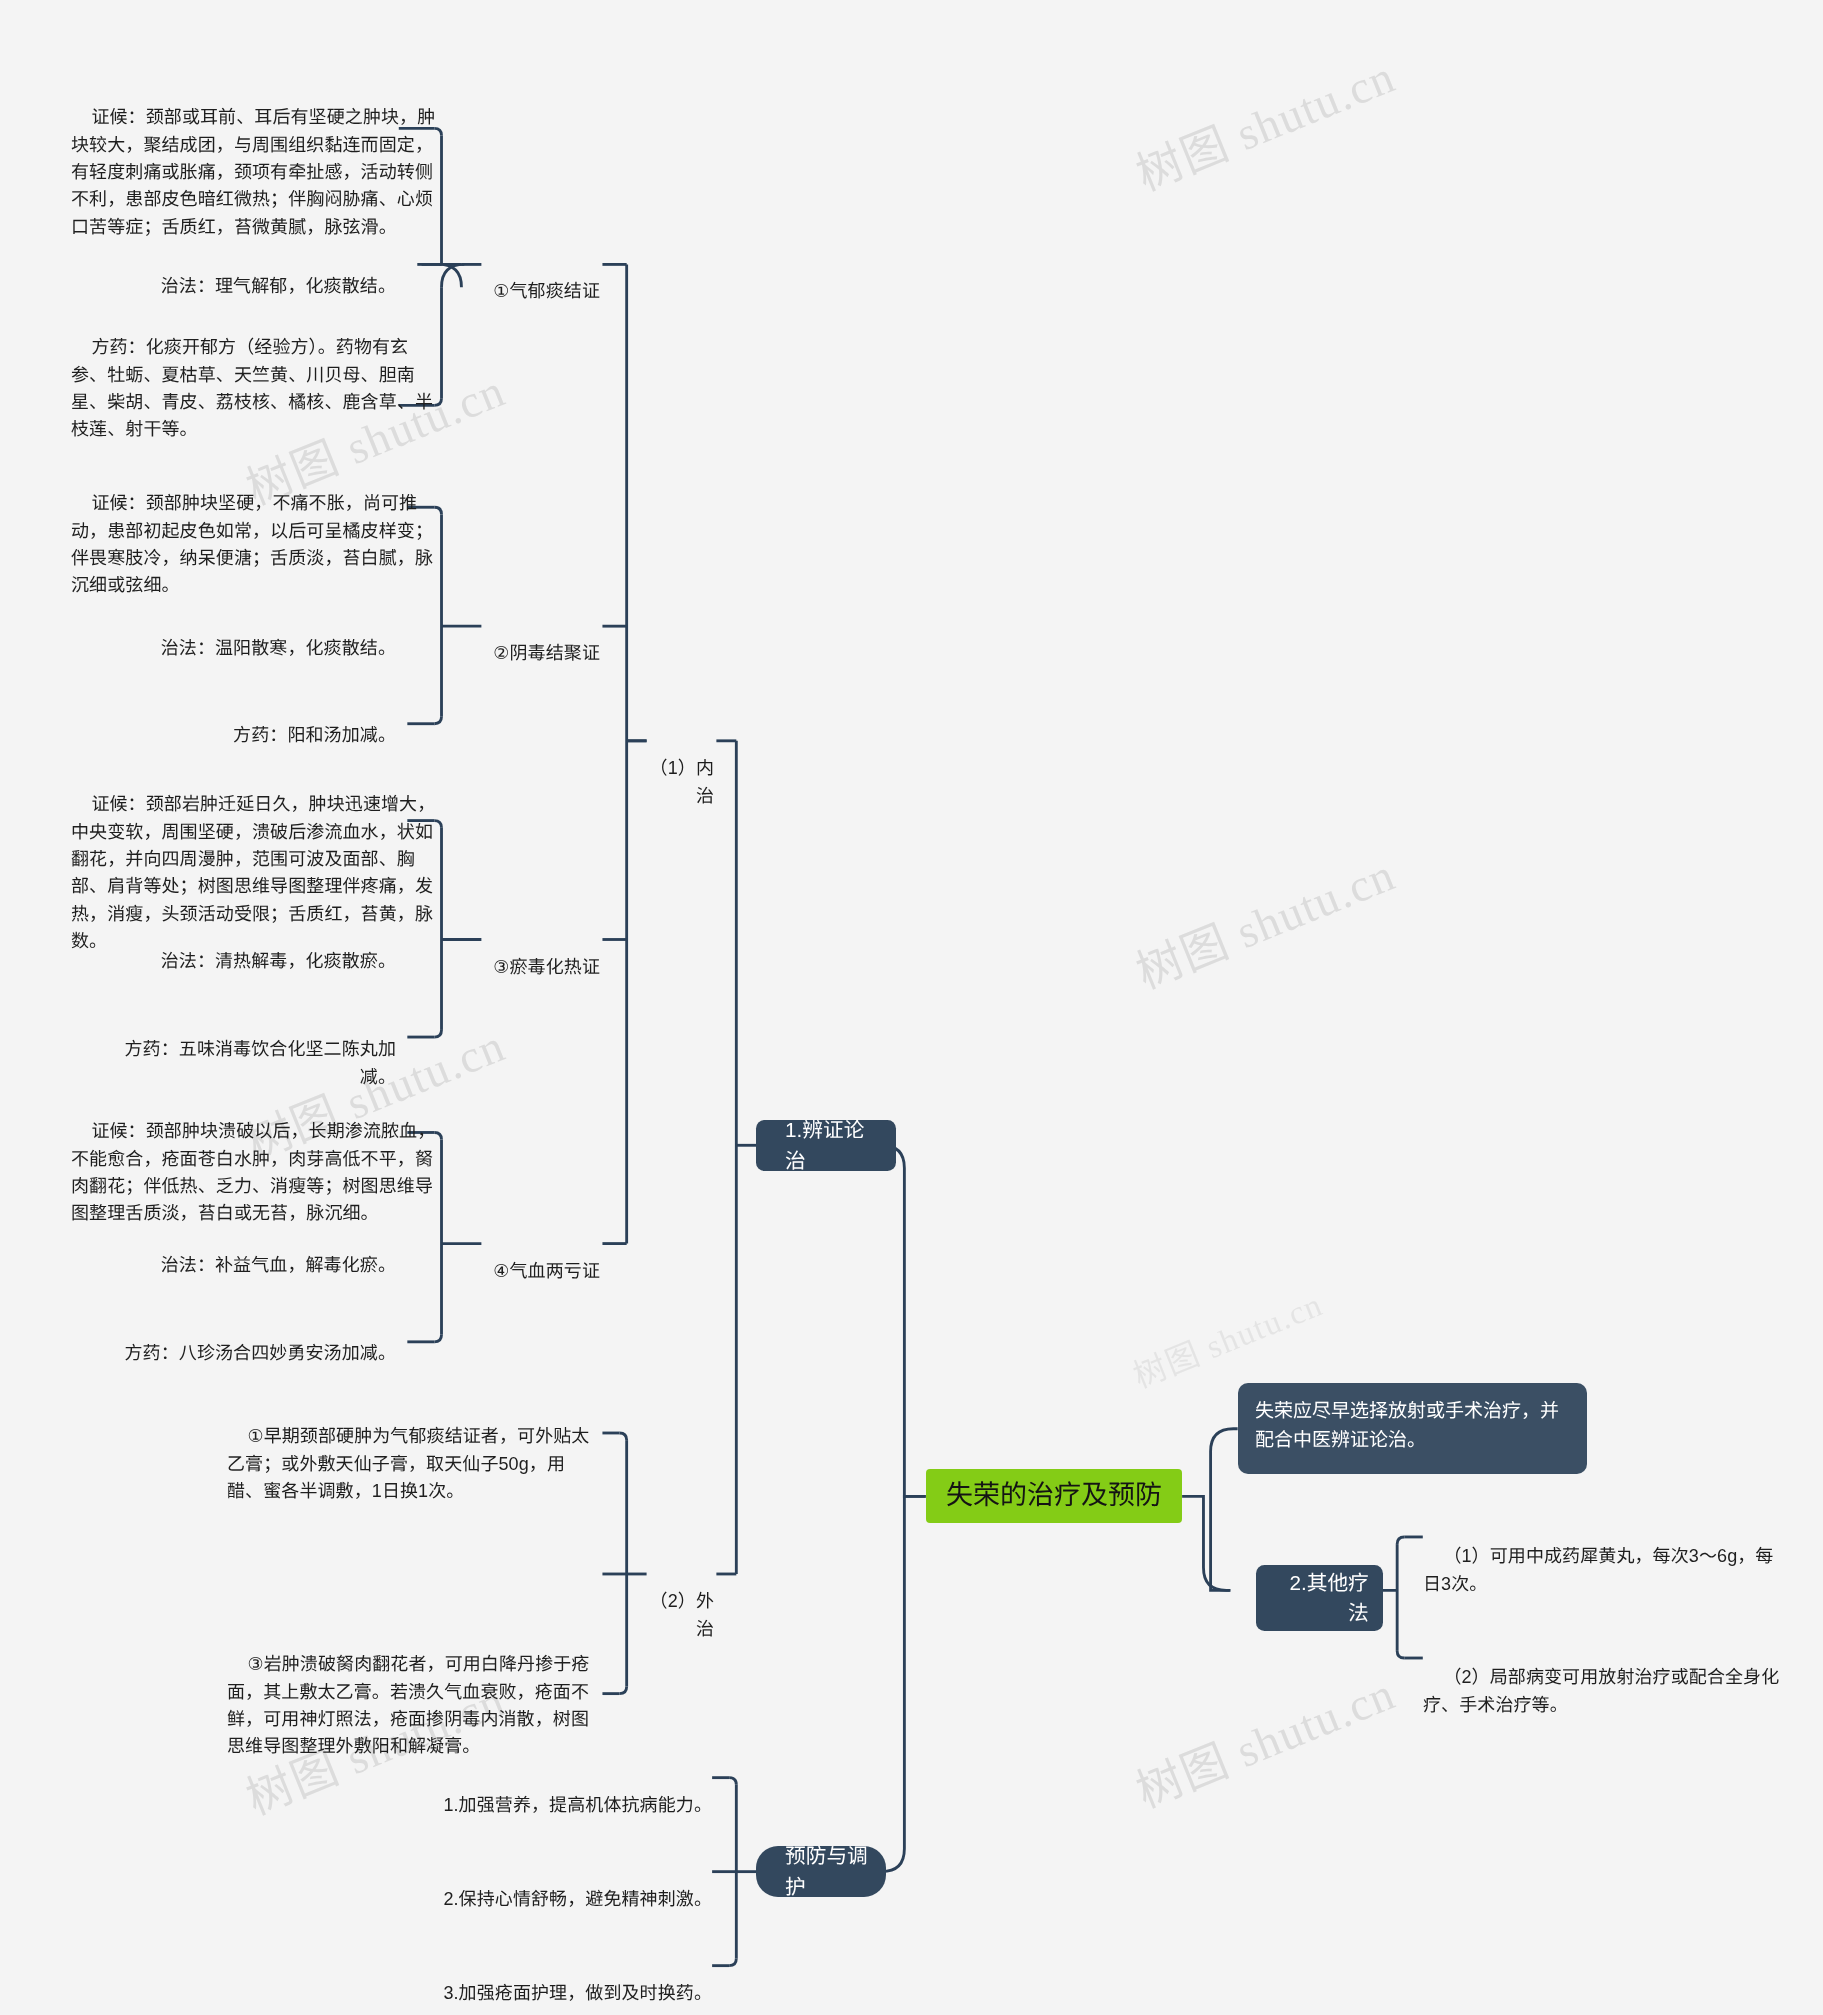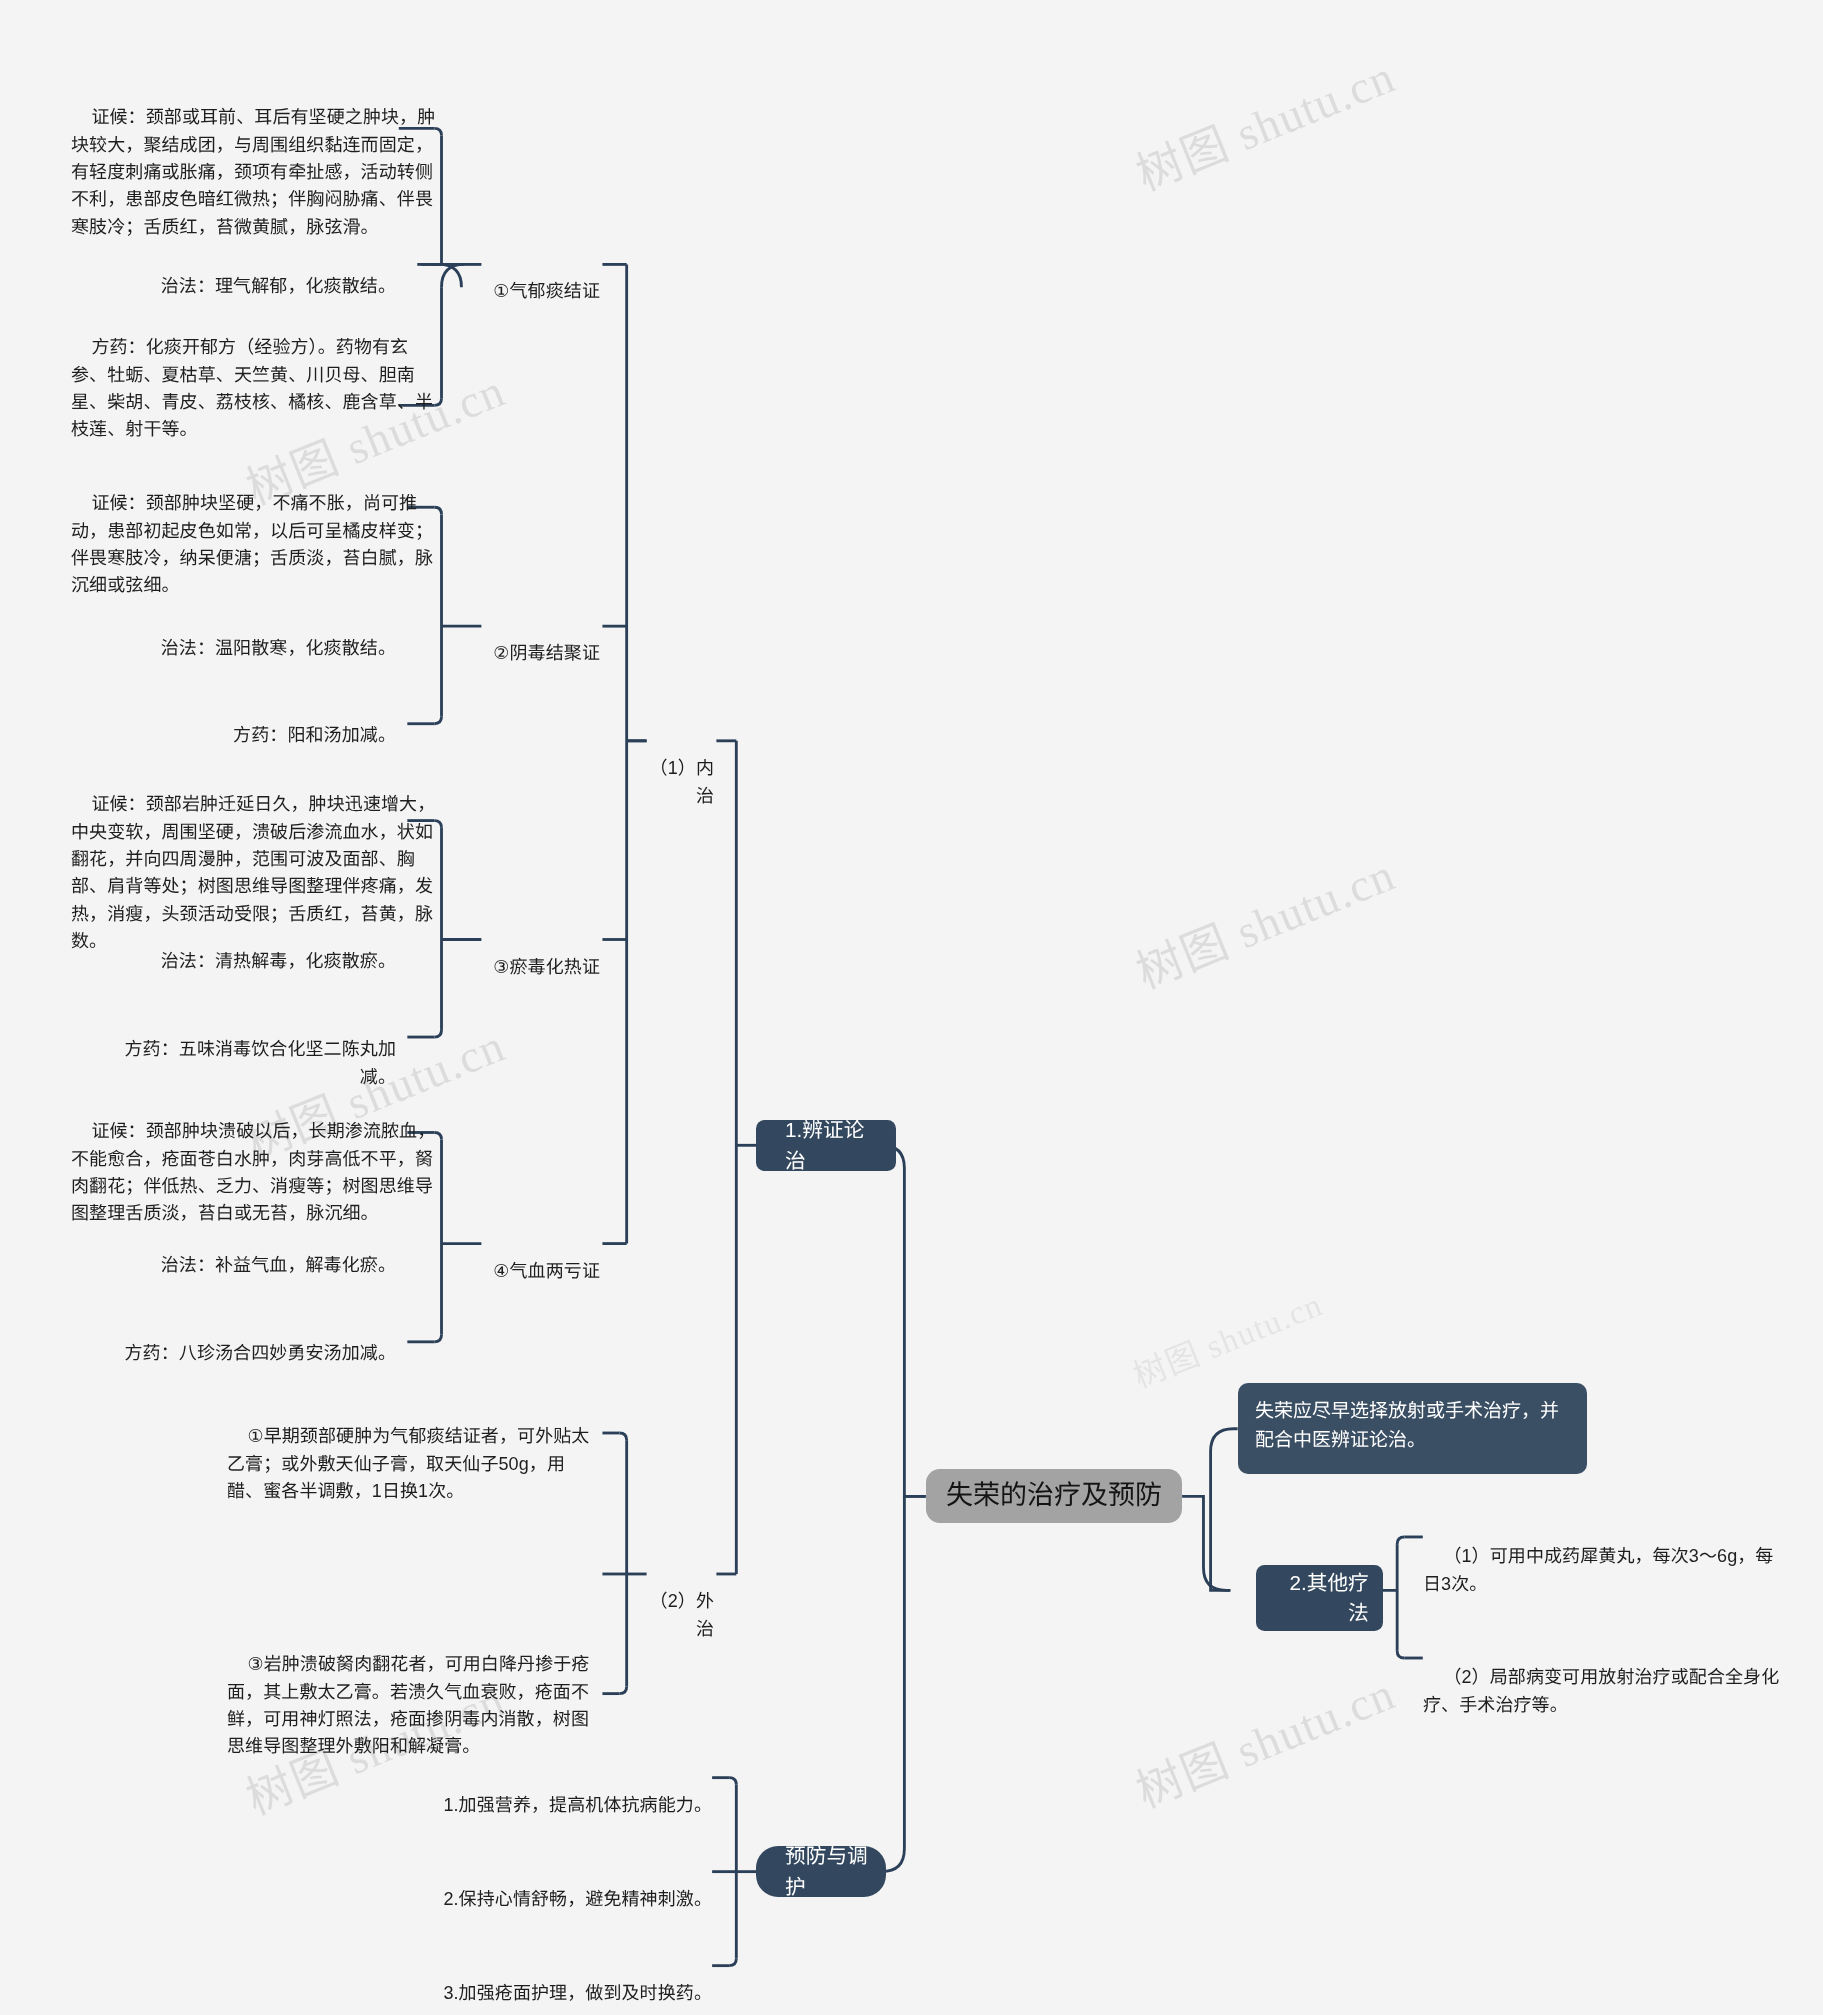--- a/index.html
+++ b/index.html
@@ -73,24 +73,24 @@
     padding: 8.5px 14.2px;
     line-height: 1.45;
   }
   .node.dark {
     background: #33485e;
     color: #ffffff;
     font-size: 20.7px;
     padding-left: 29px;
   }
   .node.root {
-    background: #a3a3a3;
+    background: #84cc16;
     color: #141414;
     font-size: 27px;
-    border-radius: 14px;
+    border-radius: 4px;
     justify-content: center;
     font-weight: 400;
   }
   .node.para {
     background: #3b4f64;
     color: #ffffff;
     font-size: 19px;
     line-height: 1.5;
     border-radius: 10px;
     align-items: flex-start;
@@ -233,21 +233,21 @@
     <span>②阴毒结聚证</span>
   </div>
   <div class="leaf r" style="left:470px; top:927px; width:130px;">
     <span>③瘀毒化热证</span>
   </div>
   <div class="leaf r" style="left:470px; top:1231px; width:130px;">
     <span>④气血两亏证</span>
   </div>
 
   <div class="leaf" style="left:71px; top:77px; width:369px;">
-    <span>证候：颈部或耳前、耳后有坚硬之肿块，肿块较大，聚结成团，与周围组织黏连而固定，有轻度刺痛或胀痛，颈项有牵扯感，活动转侧不利，患部皮色暗红微热；伴胸闷胁痛、伴畏寒肢冷；舌质红，苔微黄腻，脉弦滑。</span>
+    <span>证候：颈部或耳前、耳后有坚硬之肿块，肿块较大，聚结成团，与周围组织黏连而固定，有轻度刺痛或胀痛，颈项有牵扯感，活动转侧不利，患部皮色暗红微热；伴胸闷胁痛、心烦口苦等症；舌质红，苔微黄腻，脉弦滑。</span>
   </div>
   <div class="leaf r" style="left:85px; top:246px; width:311px;">
     <span>治法：理气解郁，化痰散结。</span>
   </div>
   <div class="leaf" style="left:71px; top:307px; width:369px;">
     <span>方药：化痰开郁方（经验方）。药物有玄参、牡蛎、夏枯草、天竺黄、川贝母、胆南星、柴胡、青皮、荔枝核、橘核、鹿含草、半枝莲、射干等。</span>
   </div>
 
   <div class="leaf" style="left:71px; top:463px; width:369px;">
     <span>证候：颈部肿块坚硬，不痛不胀，尚可推动，患部初起皮色如常，以后可呈橘皮样变；伴畏寒肢冷，纳呆便溏；舌质淡，苔白腻，脉沉细或弦细。</span>

